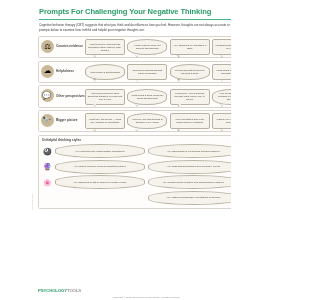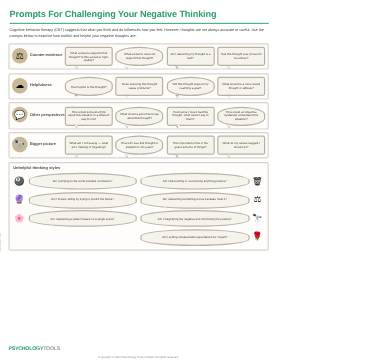--- a/index.html
+++ b/index.html
@@ -8,20 +8,21 @@
     font-family: "Liberation Sans", sans-serif;
     background: #ffffff;
     overflow: hidden;
     position: relative;
   }
   .page {
     width: 231px; height: 300px;
     padding: 7px 7px 12px 7px;
     position: relative;
     background: #fff;
+    margin-left: 31px;
   }
   .title {
     font-size: 7.6px;
     font-weight: bold;
     color: #2e9e6b;
     letter-spacing: -0.1px;
     line-height: 9px;
     padding-left: 1px;
   }
   .title-rule {

